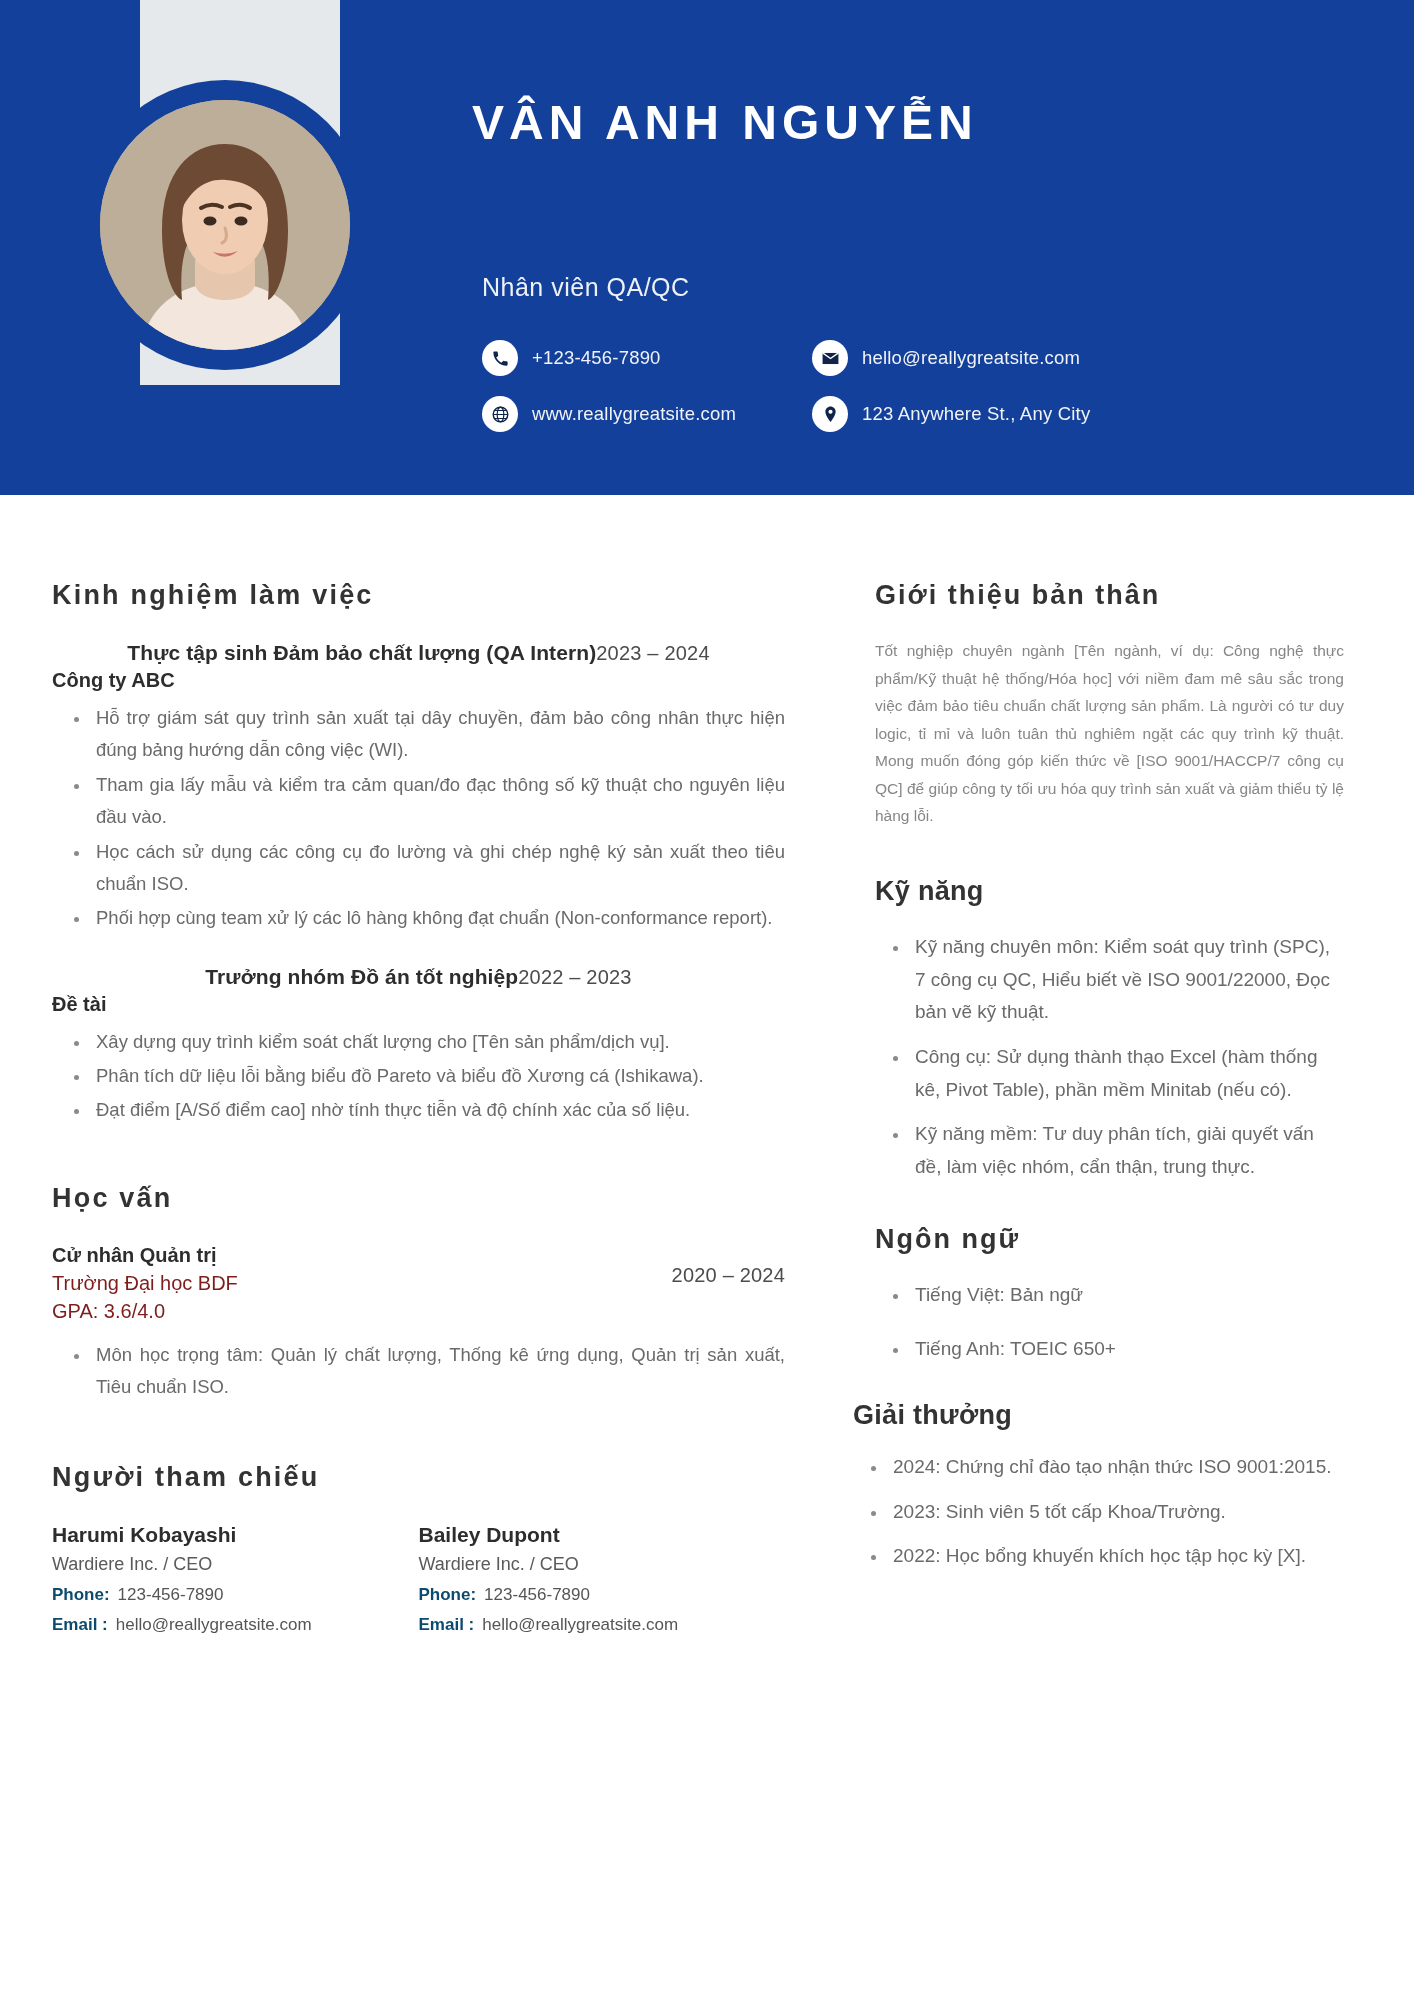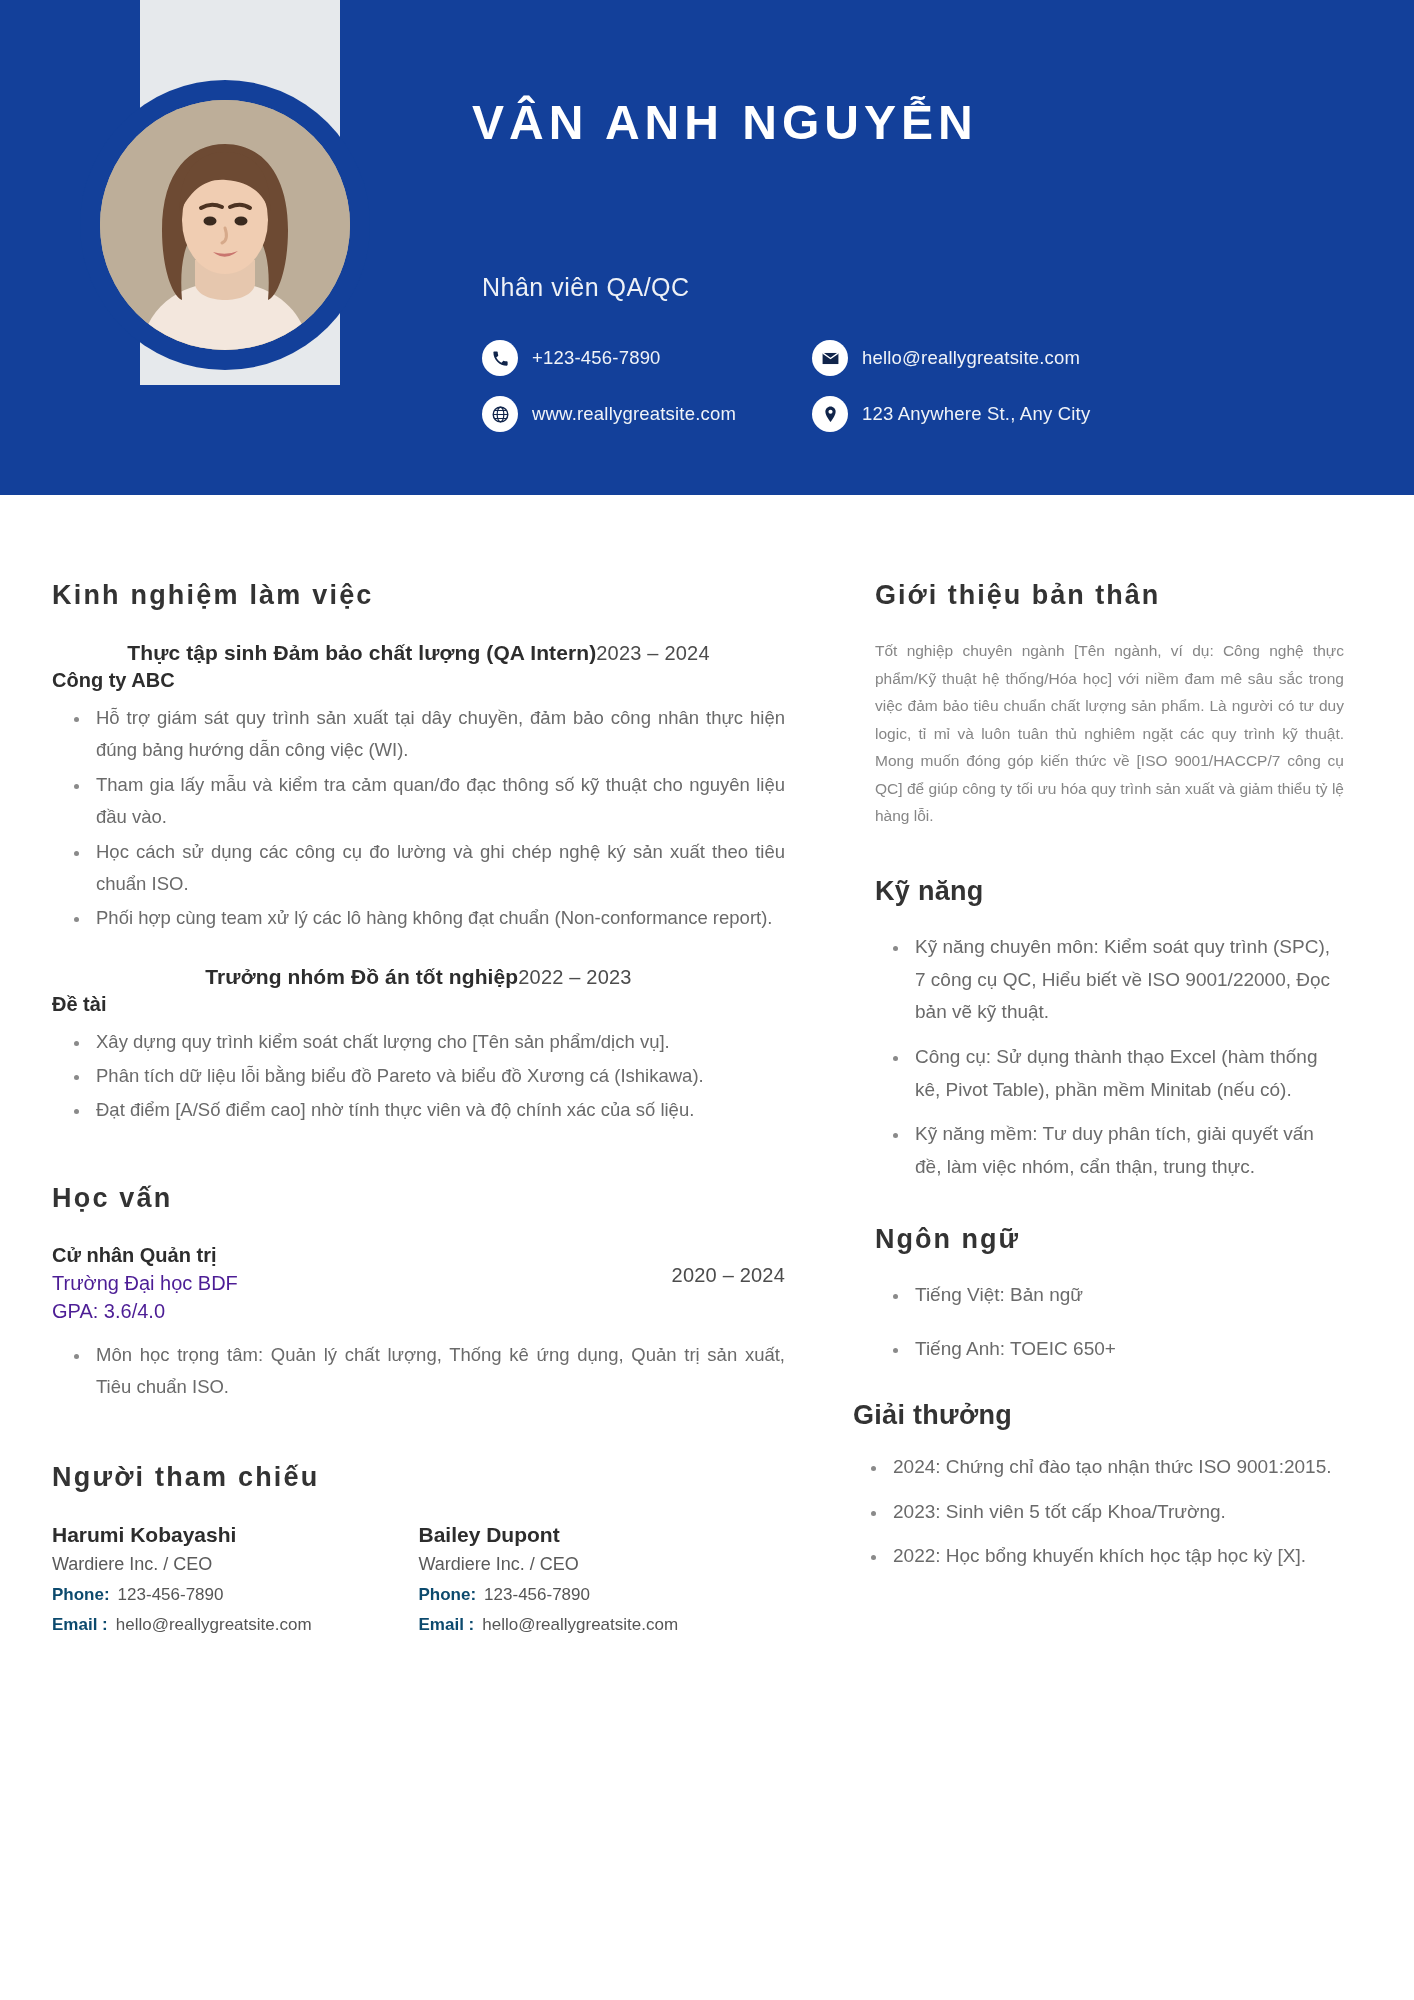--- a/index.html
+++ b/index.html
@@ -131,21 +131,21 @@
     color: #6a6a6a;
     line-height: 1.75;
     text-align: justify;
     padding-left: 6px;
     margin-bottom: 2px;
   }
   ul.bullets li::marker { color: #8a8a8a; font-size: 15px; }
 
   .edu-head { display: flex; justify-content: space-between; }
   .edu-left-lines { }
-  .edu-line { font-size: 20px; color: #4c1d95; margin-top: 5px; }
+  .edu-line { font-size: 20px; color: #7f1d1d; margin-top: 5px; }
   .edu-line.bold { font-weight: 700; color: #2d2d2d; margin-top: 0; }
 
   
   .refs { display: flex; gap: 0; margin-top: 30px; }
   .ref { width: 400px; }
   .ref-name { font-size: 21px; font-weight: 700; color: #2d2d2d; }
   .ref-role { font-size: 18px; color: #5a5a5a; margin-top: 7px; }
   .ref-row { font-size: 17px; color: #4a4a4a; margin-top: 10px; }
   .ref-row b { font-weight: 700; color: #0c4a6e; }
   .ref-row span.val { color: #555; margin-left: 8px; }
@@ -277,21 +277,21 @@
 
       <div class="entry">
         <div class="entry-head">
           <span class="entry-title">Trưởng nhóm Đồ án tốt nghiệp</span>
           <span class="entry-date">2022 – 2023</span>
         </div>
         <div class="entry-sub bold">Đề tài</div>
         <ul class="bullets">
           <li>Xây dựng quy trình kiểm soát chất lượng cho [Tên sản phẩm/dịch vụ].</li>
           <li>Phân tích dữ liệu lỗi bằng biểu đồ Pareto và biểu đồ Xương cá (Ishikawa).</li>
-          <li>Đạt điểm [A/Số điểm cao] nhờ tính thực viên và độ chính xác của số liệu.</li>
+          <li>Đạt điểm [A/Số điểm cao] nhờ tính thực tiễn và độ chính xác của số liệu.</li>
         </ul>
       </div>
 
       <div style="margin-top:56px;">
         <div class="sec-title">Học vấn</div>
         <div class="entry">
           <div class="edu-head">
             <div class="edu-left-lines">
               <div class="edu-line bold">Cử nhân Quản trị</div>
               <div class="edu-line">Trường Đại học BDF</div>

